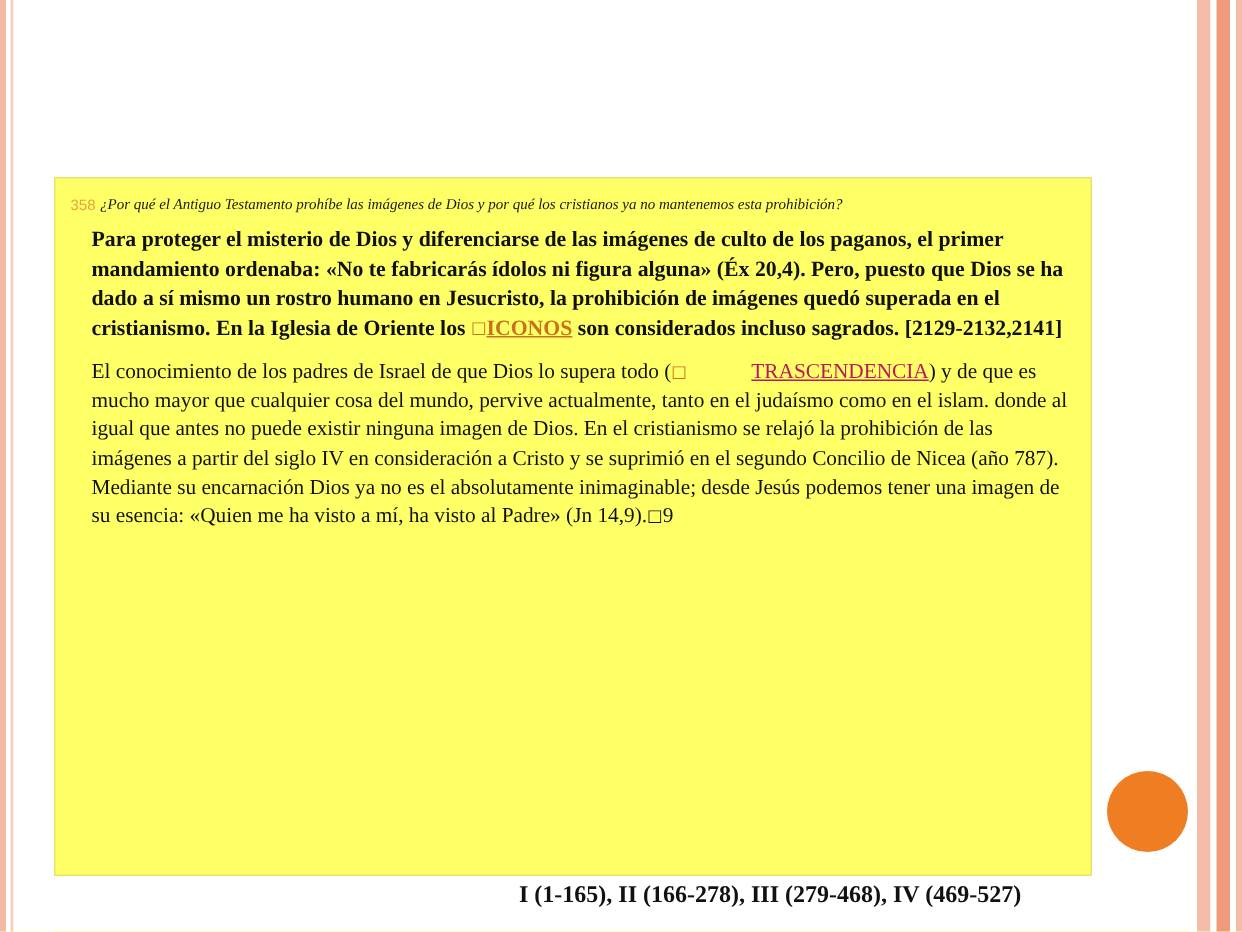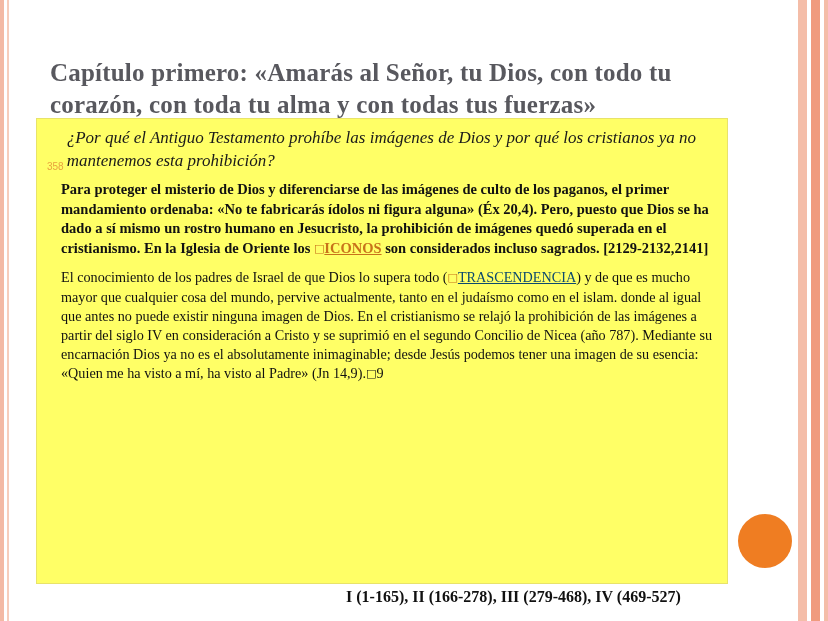--- a/index.html
+++ b/index.html
@@ -83,21 +83,21 @@
   .q-num {
     color: #e8a33d;
     font-size: 10px;
     font-family: "Liberation Sans", sans-serif;
     padding-top: 5px;
     padding-right: 3px;
     flex: 0 0 auto;
   }
   .q-text {
     font-style: italic;
-    font-size: 17px;
+    font-size: 10px;
     line-height: 1.33;
     color: #1a1a1a;
   }
 
   .answer-bold {
     font-weight: bold;
     font-size: 14.5px;
     line-height: 1.35;
     color: #111111;
     margin: 0 0 10px 14px;
@@ -110,23 +110,24 @@
     margin: 0 0 0 14px;
   }
 
   .link {
     color: #c8721a;
     text-decoration: underline;
     font-weight: bold;
     margin-top: 12px;
   }
   .link-plain {
-    color: #0c4a6e;
+    color: #be185d;
     text-decoration: underline;
     font-weight: normal;
+    margin-left: 43px;
   }
   .boxglyph {
     font-family: "DejaVu Sans", sans-serif;
     font-size: 11px;
     color: #c8721a;
     vertical-align: 1px;
   }
   .boxglyph-dark {
     font-family: "DejaVu Sans", sans-serif;
     font-size: 11px;
@@ -169,21 +170,20 @@
   <div class="stripe s1"></div>
   <div class="stripe s2"></div>
   <div class="stripe s3"></div>
   <div class="stripe s4"></div>
   <div class="stripe s5"></div>
   <div class="stripe s6"></div>
 </div>
 
 <div class="slide">
 
-  <h1 class="title">Capítulo primero: «Amarás al Señor, tu Dios, con todo tu corazón, con toda tu alma y con todas tus fuerzas»</h1>
 
   <div class="content-box">
 
     <div class="q-line">
       <span class="q-num">358</span>
       <span class="q-text">¿Por qué el Antiguo Testamento prohíbe las imágenes de Dios y por qué los cristianos ya no mantenemos esta prohibición?</span>
     </div>
 
     <p class="answer-bold"><span>Para proteger el misterio de Dios y diferenciarse de las imágenes de culto de los paganos, el primer mandamiento ordenaba: «No te fabricarás ídolos ni figura alguna» (Éx 20,4). Pero, puesto que Dios se ha dado a sí mismo un rostro humano en Jesucristo, la prohibición de imágenes quedó superada en el cristianismo. En la Iglesia de Oriente los </span><span class="boxglyph">□</span><a class="link" href="#">ICONOS</a><span> son considerados incluso sagrados. [2129-2132,2141]</span></p>
 

